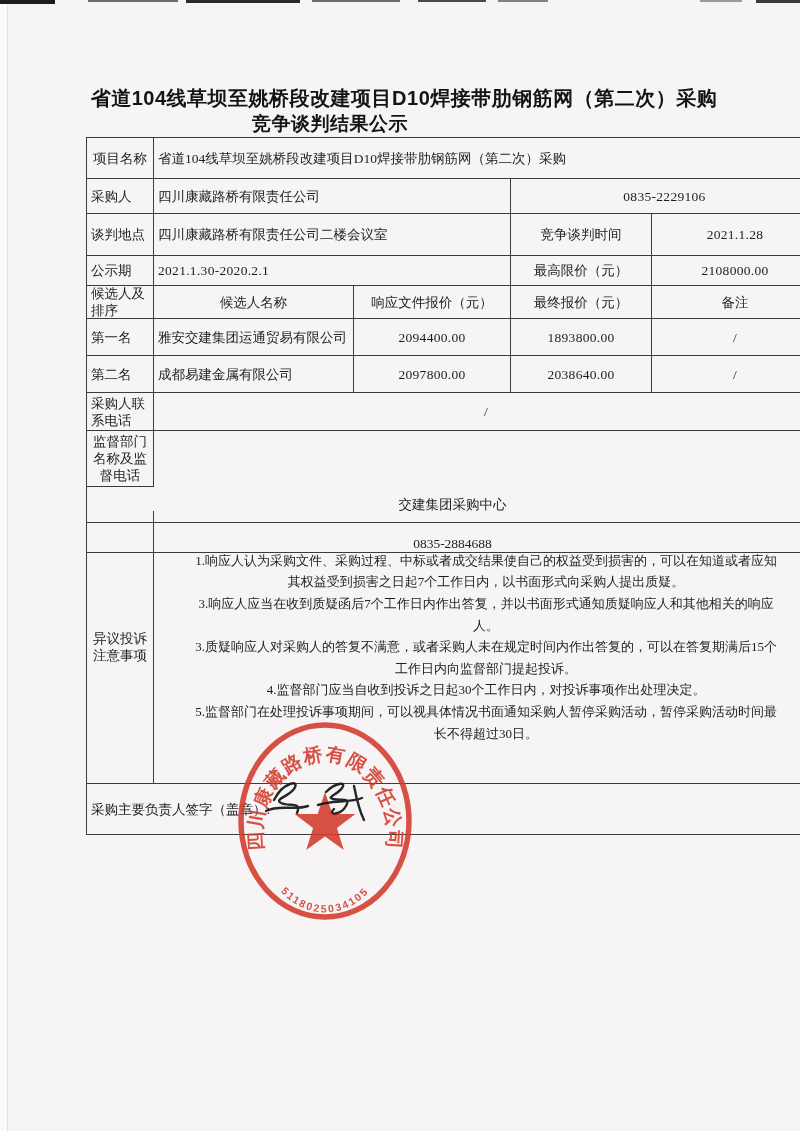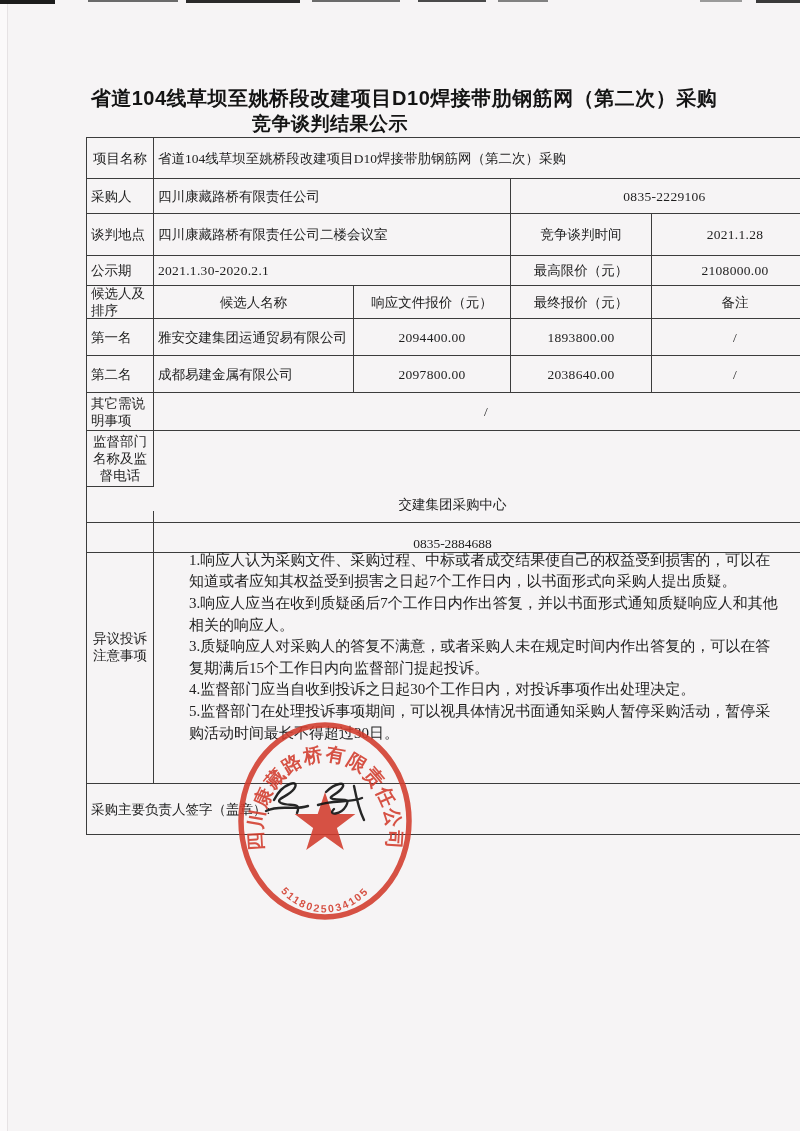--- a/index.html
+++ b/index.html
@@ -30,21 +30,21 @@
   .cell.left-al { justify-content:flex-start; text-align:left; }
   .lastrow .cell { border-bottom:none; }
   .w-label { width:67px; flex:none; }
   .w357 { width:357px; flex:none; }
   .w200 { width:200px; flex:none; }
   .w157 { width:157px; flex:none; }
   .w141 { width:141px; flex:none; }
   .subcol { display:flex; flex-direction:column; flex:1; box-sizing:border-box; border-bottom:1.6px solid #3c3c3c;gap:13px; }
   .subrow { box-sizing:border-box; display:flex; align-items:center; justify-content:center; font-size:13.5px; }
   .subrow.divider { border-bottom:1.6px solid #3c3c3c; }
-  .objection-text { width:594px; font-size:15px; line-height:21.6px; text-align:left; }
+  .objection-text { width:594px; font-size:13px; line-height:21.6px; text-align:center; }
   .num { letter-spacing:0.3px; }
 
   .seal { position:absolute; left:230px; top:716px; width:190px; height:210px; z-index:5; opacity:0.88; }
   .sig { position:absolute; left:256px; top:770px; width:140px; height:62px; z-index:6; }
 </style>
 </head>
 <body>
 
 <div class="page">
 
@@ -107,21 +107,21 @@
 
     <div class="row" style="height:37px;">
       <div class="cell w-label left-al">第二名</div>
       <div class="cell w200 left-al">成都易建金属有限公司</div>
       <div class="cell w157 num">2097800.00</div>
       <div class="cell w141 num">2038640.00</div>
       <div class="cell grow noright">/</div>
     </div>
 
     <div class="row" style="height:38px;">
-      <div class="cell w-label left-al">其它需说明事项</div>
+      <div class="cell w-label left-al">采购人联系电话</div>
       <div class="cell grow noright">/</div>
     </div>
 
     <div class="row" style="height:80px;flex-direction:column;">
       <div class="cell w-label" style="border-bottom:1.6px solid #3c3c3c;">监督部门名称及监督电话</div>
       <div class="subcol">
         <div class="subrow divider" style="height:36px;">交建集团采购中心</div>
         <div class="subrow" style="flex:1;">0835-2884688</div>
       </div>
     </div>

